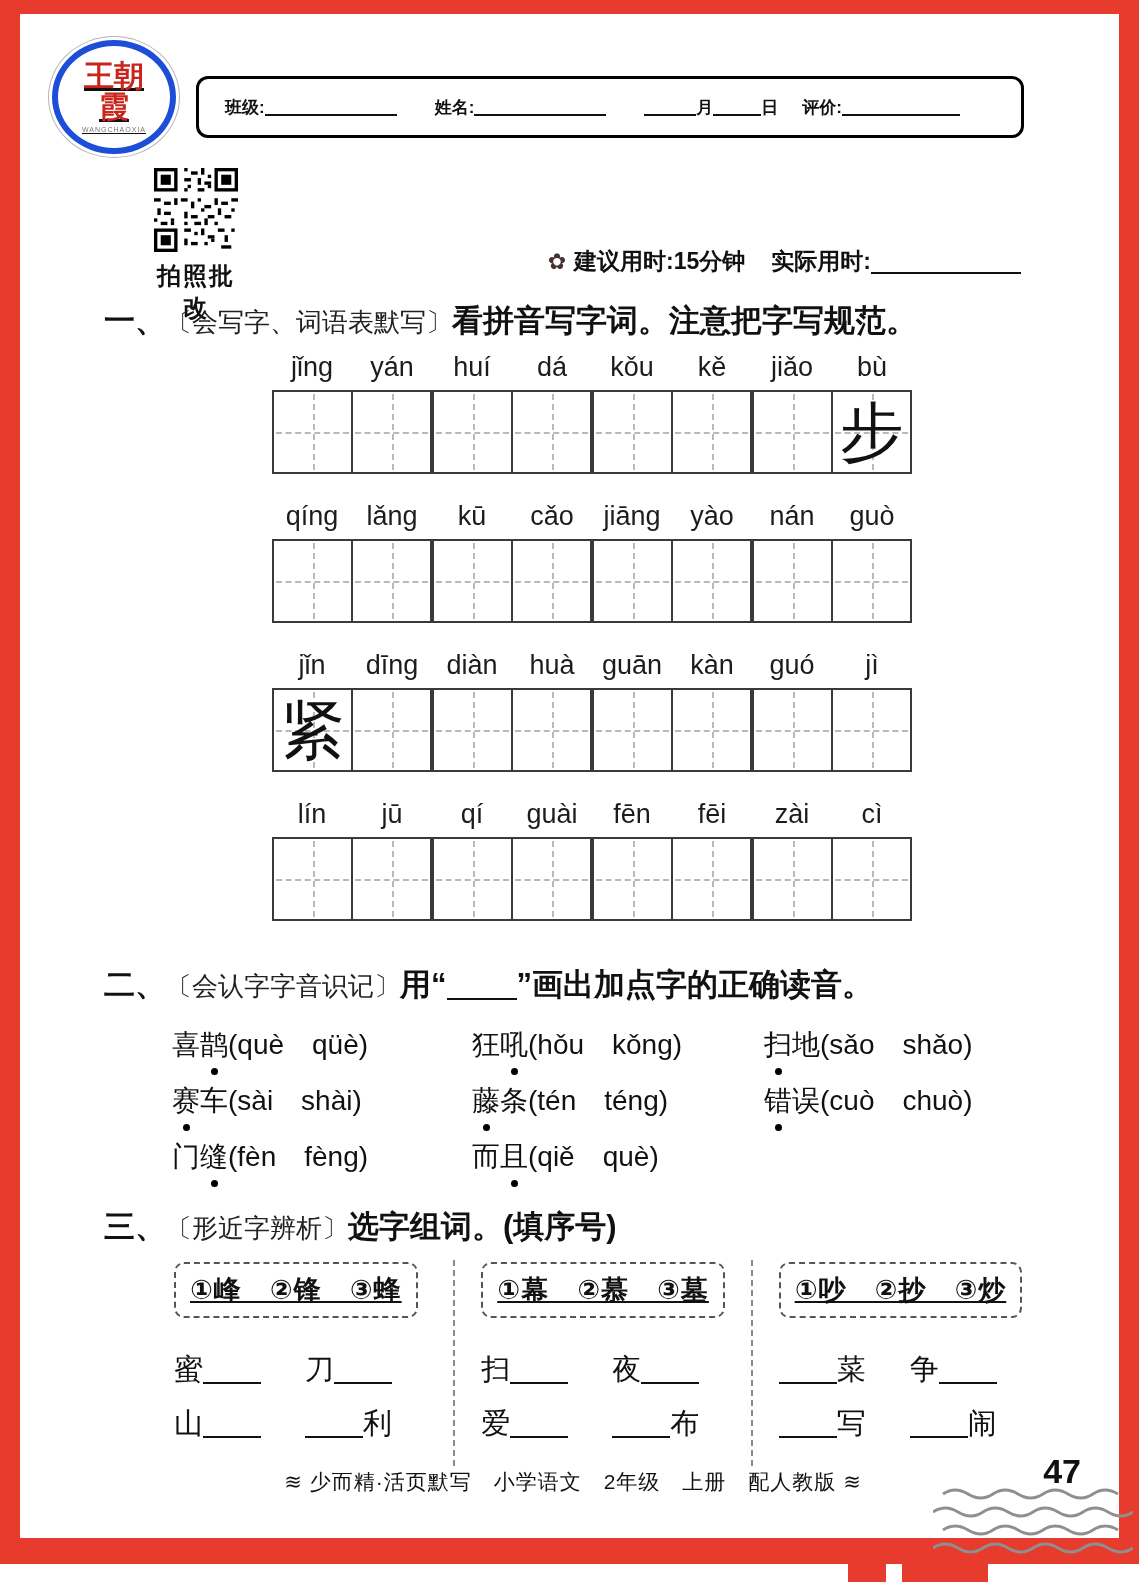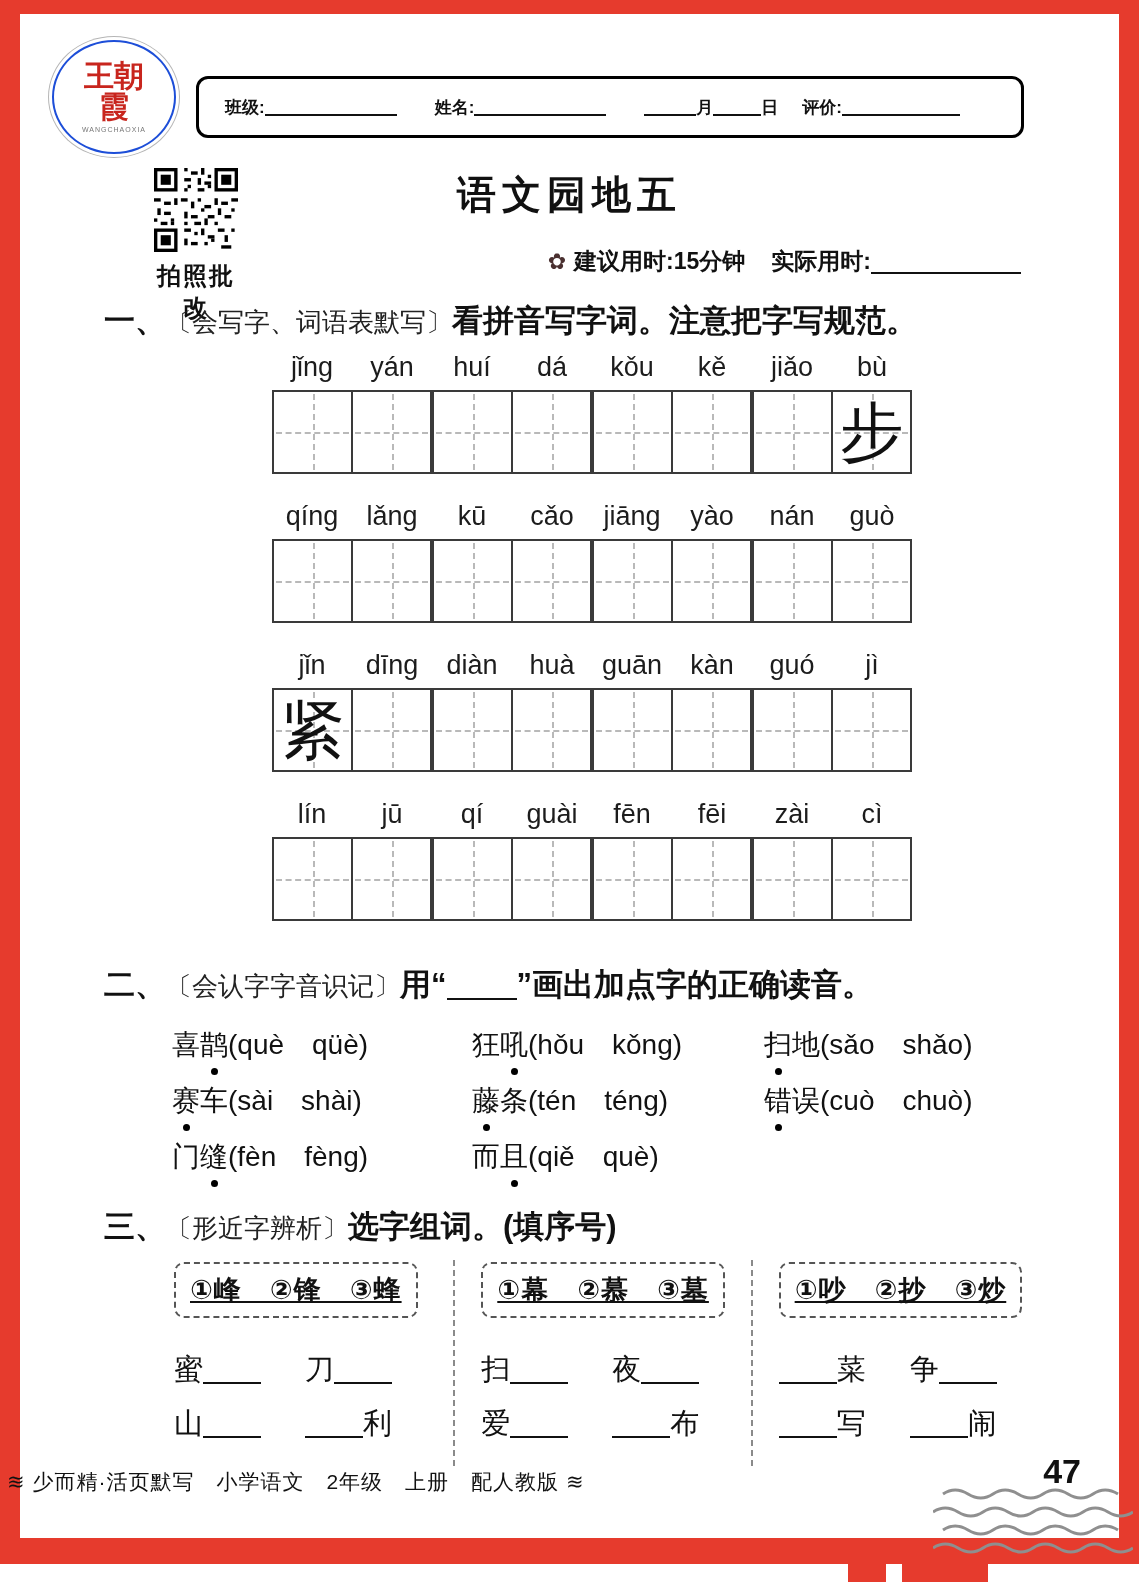--- a/index.html
+++ b/index.html
@@ -6,22 +6,22 @@
   body { margin:0; background:#e9e9e9; font-family:"Liberation Sans","DejaVu Sans",sans-serif; }
   .page { position:relative; width:1139px; height:1582px; background:#fff; margin:0 auto; color:#111; overflow:hidden; }
 
   .frame { position:absolute; left:0; top:0; width:1139px; height:1564px;
            border:20px solid #e63b2d; border-top-width:14px; border-bottom-width:26px; pointer-events:none; z-index:1; }
   .tab { position:absolute; top:1564px; height:18px; background:#e63b2d; z-index:2; }
   .tab.t1 { left:848px; width:38px; }
   .tab.t2 { left:902px; width:86px; }
 
   .logo { position:absolute; left:52px; top:40px; width:124px; height:114px; background:#fff;
-          border:2px solid #1d4ed8; border-radius:50%; box-shadow:0 0 0 3px #fff, 0 0 0 4px #b5b5b5;
-          display:flex; flex-direction:column; align-items:center; justify-content:center; z-index:3; text-align:center; }
+          border:6px solid #1d4ed8; border-radius:50%; box-shadow:0 0 0 3px #fff, 0 0 0 4px #b5b5b5;
+          display:flex; flex-direction:column; align-items:center; justify-content:center; z-index:3; text-align:center;text-decoration:underline; }
   .logo-cn { color:#c8251d; font-weight:800; font-size:30px; line-height:1.02; width:66px;
              font-family:"DejaVu Serif",serif; }
   .logo-en { font-size:7px; color:#777; letter-spacing:1px; margin-top:4px; }
 
   .form-box { position:absolute; left:196px; top:76px; width:828px; height:62px; border:3px solid #000;
               border-radius:12px; display:flex; align-items:center; padding:0 26px; font-size:17px;
               font-weight:700; z-index:3; white-space:nowrap; }
   .bl { display:inline-block; border-bottom:2.5px solid #111; height:1.05em; vertical-align:-5px; }
   .w150{width:150px} .w140{width:132px} .w120{width:118px} .w70{width:70px} .w58{width:58px} .w55{width:52px} .w50{width:48px}
   .gap40{margin-right:38px} .gap26{margin-right:24px}
@@ -64,21 +64,21 @@
                border-radius:50%; background:#000; }
 
   .s3-body { position:absolute; left:158px; top:1260px; width:892px; display:flex; z-index:3; }
   .s3-col { width:300px; padding:2px 8px 16px 16px; }
   .s3-col.sep { border-right:2px dashed #8a8a8a; }
   .s3-col + .s3-col { padding-left:26px; }
   .opt-box { display:inline-block; border:2.5px dashed #555; border-radius:10px; padding:8px 14px;
              font-size:27px; font-weight:700; margin-bottom:24px; letter-spacing:1px; white-space:nowrap;text-decoration:underline; }
   .fill-row { display:flex; gap:44px; font-size:29px; line-height:54px; font-weight:500; white-space:nowrap; }
 
-  .footer { position:absolute; top:1468px; left:0; right:0; font-size:21px; font-weight:500;
+  .footer { position:absolute; top:1468px; left:0; right:0; text-align:center; font-size:21px; font-weight:500;
             z-index:3; letter-spacing:1px;padding-left:7px; }
   .pagenum { position:absolute; top:1452px; right:58px; font-size:34px; font-weight:900; z-index:3; }
   .waves { position:absolute; right:6px; top:1486px; z-index:4; }
 </style>
 </head>
 <body>
 
 <div class="page">
   <div class="frame"></div>
   <div class="tab t1"></div>
@@ -167,21 +167,20 @@
           <rect x="17" y="21" width="1" height="1"></rect>
         <rect x="19" y="18" width="2" height="1"></rect>
           <rect x="21" y="20" width="1" height="2"></rect>
           <rect x="23" y="18" width="1" height="1"></rect>
           <rect x="20" y="23" width="3" height="1"></rect>
       </g>
     </svg>
     <span class="qr-label">拍照批改</span>
   </div>
 
-  <div class="title">语文园地五</div>
 
   <div class="time">
     <span class="flower">✿</span><span>建议用时:15分钟</span><span class="seg">实际用时:</span><span class="bl w150"></span>
   </div>
 
   <div class="shead s1-head">
     <span class="h-num">一、</span><span class="h-tag">〔会写字、词语表默写〕</span><span class="h-main">看拼音写字词。注意把字写规范。</span>
   </div>
 
   <div class="s1-words">

